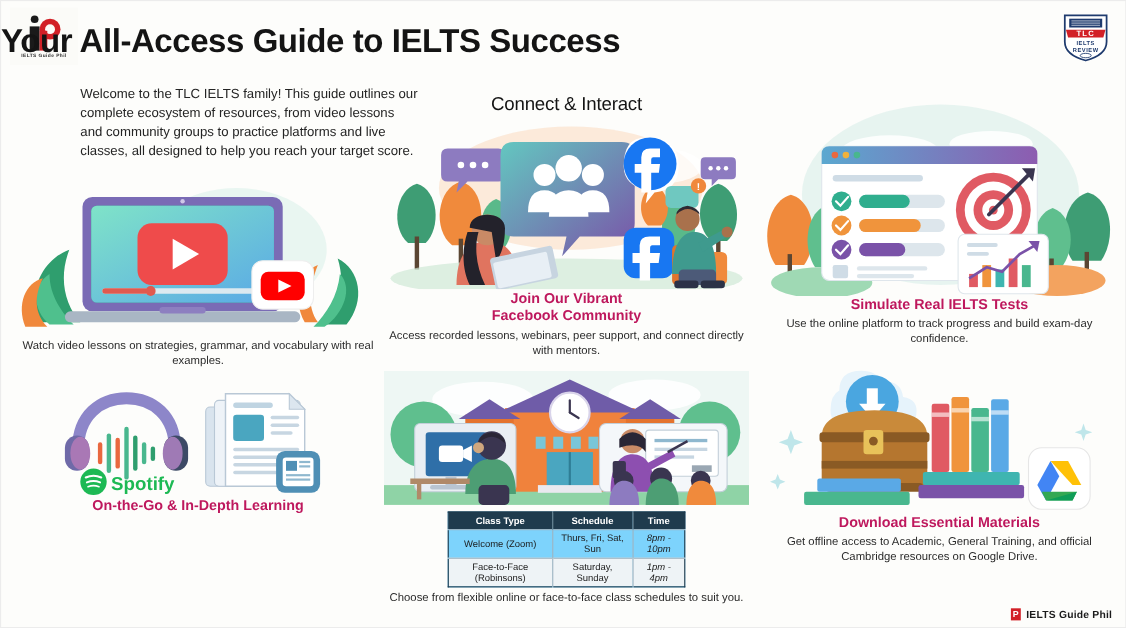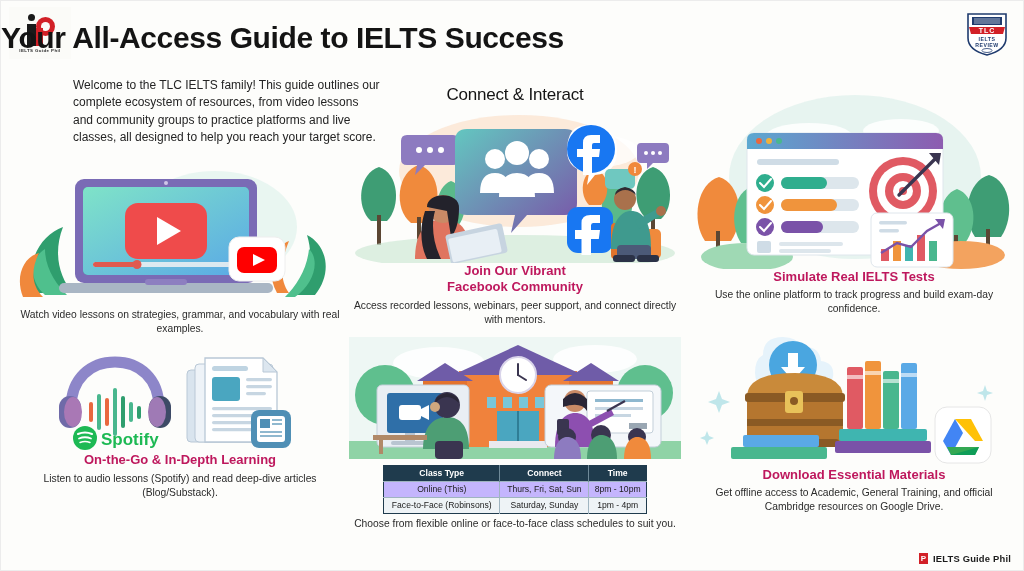--- a/index.html
+++ b/index.html
@@ -84,37 +84,37 @@
   }
 
   #col-left   { position: absolute; left: 14px;  top: 158px; width: 330px; }
   #col-mid    { position: absolute; left: 348px; top: 84px;  width: 332px; }
   #col-right  { position: absolute; left: 688px; top: 84px;  width: 330px; }
 
   .illus { position: relative; width: 100%; overflow: hidden; }
 
   
   #schedule-table {
-    width: 264px; margin: 6px auto 0 auto;
+    width: 216px; margin: 6px auto 0 auto;
     border-collapse: collapse;
-    background: #c4b5fd;
+    background: #7dd3fc;
     border: 1px solid #1f3b4d;
     font-size: 8.6px;
   }
   #schedule-table th {
     background: #1f3b4d; color: #ffffff;
     font-weight: bold; padding: 2.5px 3px; text-align: center;
     border-right: 1px solid #6f8a99;
   }
   #schedule-table th:last-child { border-right: none; margin-top: 25px; }
   #schedule-table td {
     padding: 2.5px 3px; text-align: center; color: #1b1b1b;
     border-right: 1px solid #9fb4c0; border-top: 1px solid #9fb4c0;
   }
-  #schedule-table td:last-child { border-right: none; }
+  #schedule-table td:last-child { border-right: none; font-style: italic; }
   #schedule-table tbody tr:nth-child(2) td { background: #eef3f6; }
 
   
   #footer-brand {
     position: absolute; right: 12px; bottom: 6px;
     display: flex; align-items: center; gap: 5px;
     font-size: 9.4px; font-weight: bold; color: #1b1b1b;
     letter-spacing: .2px;
   }
   .footer-p {
@@ -243,21 +243,20 @@
         <rect x="242" y="66" width="28" height="26" rx="3" fill="#ffffff"></rect>
         <rect x="245" y="69" width="10" height="9" fill="#4f8fb5"></rect>
         <rect x="257" y="69" width="10" height="2" fill="#8fb8cf"></rect>
         <rect x="257" y="73" width="10" height="2" fill="#8fb8cf"></rect>
         <rect x="245" y="81" width="22" height="2" fill="#8fb8cf"></rect>
         <rect x="245" y="85" width="22" height="2" fill="#8fb8cf"></rect>
       </svg>
     </div>
 
     <div class="block-title">On-the-Go &amp; In-Depth Learning</div>
-    <div class="block-sub">Listen to audio lessons (Spotify) and read deep-dive articles (Blog/Substack).</div>
   </div>
 
   <div id="col-mid">
     <div class="col-heading">Connect &amp; Interact</div>
 
     <div class="illus" style="height:152px;margin-top:6px;">
       <svg width="332" height="152" viewBox="0 0 332 152">
         <ellipse cx="170" cy="60" rx="120" ry="56" fill="#fbe3cf" opacity=".75"></ellipse>
         <ellipse cx="250" cy="40" rx="40" ry="16" fill="#ffffff" opacity=".75"></ellipse>
 
@@ -406,27 +405,27 @@
         <path d="M238 122 C238 104 246 98 252 98 C260 98 268 104 268 122 Z" fill="#4d9e74"></path>
         <circle cx="288" cy="100" r="9" fill="#3a3550"></circle>
         <path d="M275 122 C275 106 282 100 288 100 C296 100 302 106 302 122 Z" fill="#f08a3c"></path>
       </svg>
     </div>
 
     <table id="schedule-table">
       <thead>
         <tr>
           <th>Class Type</th>
-          <th>Connect</th>
+          <th>Schedule</th>
           <th>Time</th>
         </tr>
       </thead>
       <tbody>
         <tr>
-          <td>Online (This)</td>
+          <td>Welcome (Zoom)</td>
           <td>Thurs, Fri, Sat, Sun</td>
           <td>8pm - 10pm</td>
         </tr>
         <tr>
           <td>Face-to-Face (Robinsons)</td>
           <td>Saturday, Sunday</td>
           <td>1pm - 4pm</td>
         </tr>
       </tbody>
     </table>

